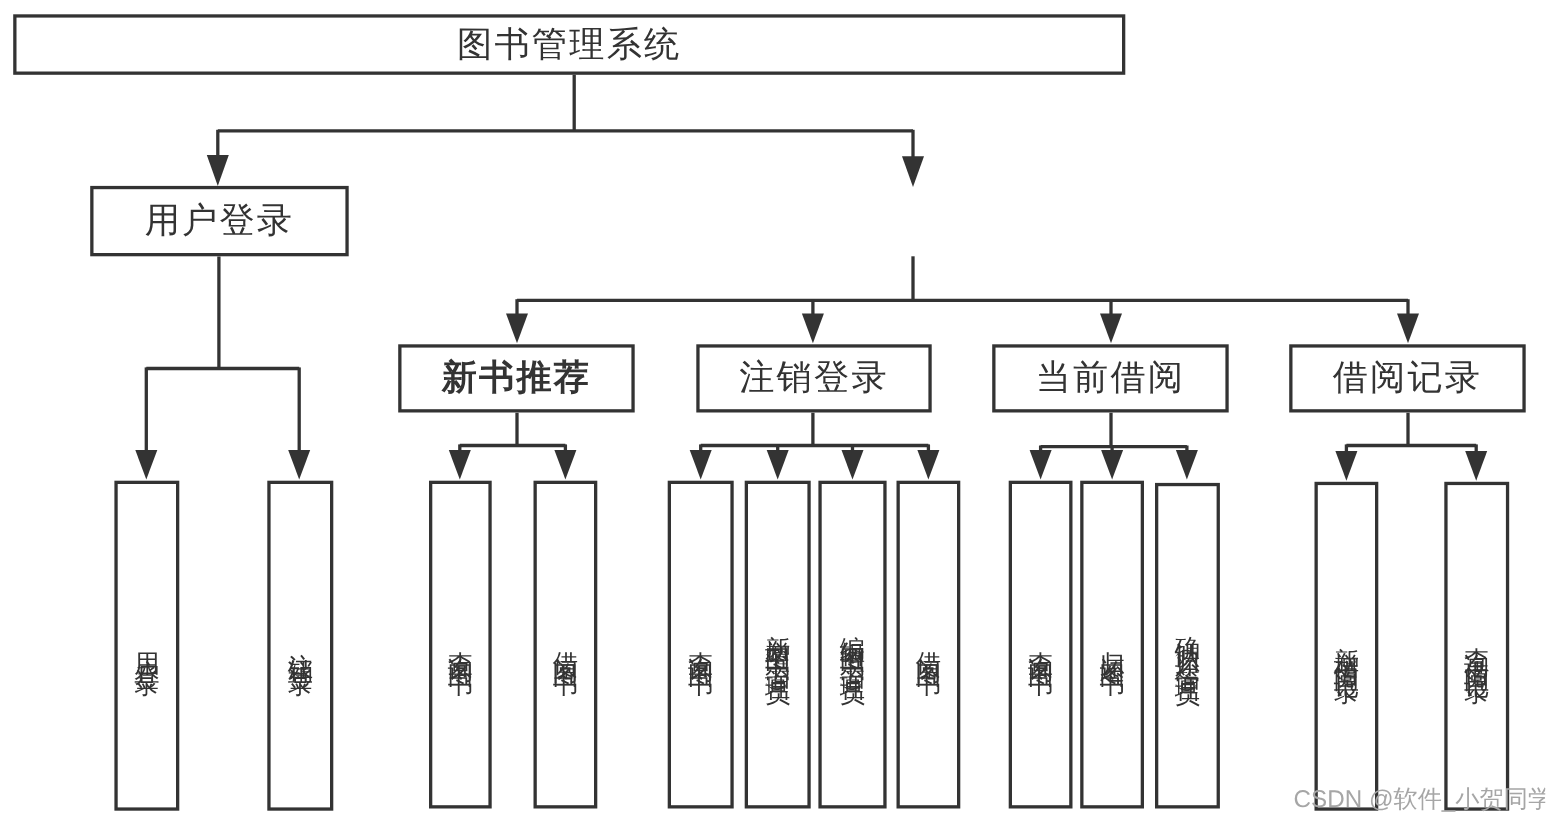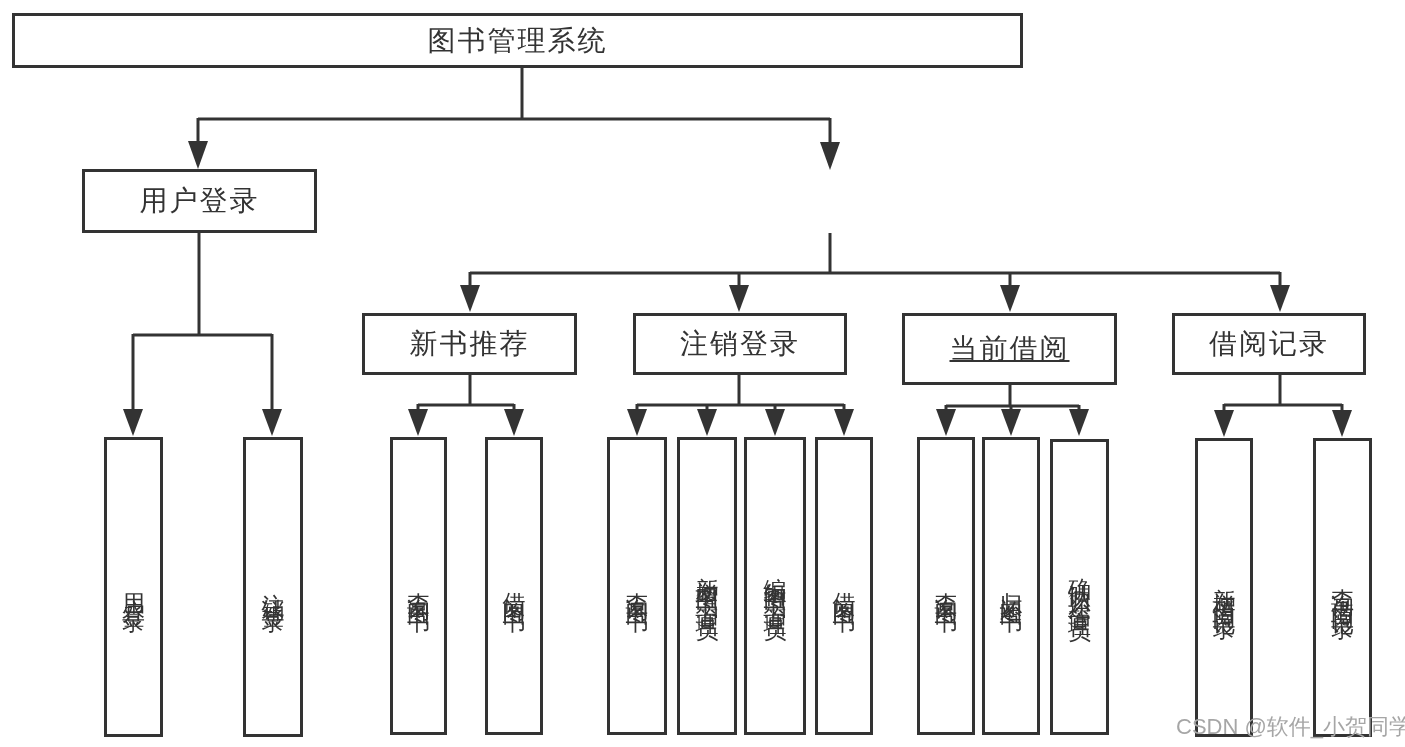--- a/index.html
+++ b/index.html
@@ -16,21 +16,21 @@
     position:absolute;
     box-sizing:border-box;
     background:#ffffff;
     border:3px solid #333333;
     display:flex;
     align-items:center;
     justify-content:center;
     color:#333333;
   }
   .hbox{
-    font-size:28px;
+    font-size:32px;
     letter-spacing:2px;
     white-space:nowrap;
   }
   .vbox{
     writing-mode:vertical-rl;
     text-orientation:mixed;
     font-size:23px;
     letter-spacing:6px;
     line-height:1;
   }
@@ -111,24 +111,24 @@
       <polygon points="1069,409 1089,409 1079,436"></polygon>
       <polygon points="1214,410 1234,410 1224,437"></polygon>
       <polygon points="1332,410 1352,410 1342,437"></polygon>
     </g>
   </svg>
 
   <div class="box hbox" style="left:12px;top:13px;width:1011px;height:55px;">图书管理系统</div>
 
   <div class="box hbox" style="left:82px;top:169px;width:235px;height:64px;">用户登录</div>
 
-  <div class="box hbox" style="left:362px;top:313px;width:215px;height:62px;">新书推荐</div>
+  <div class="box hbox" style="left:362px;top:313px;width:215px;height:62px;font-weight:bold;">新书推荐</div>
   <div class="box hbox" style="left:633px;top:313px;width:214px;height:62px;">注销登录</div>
-  <div class="box hbox" style="left:902px;top:313px;width:215px;height:72px;text-decoration:underline;">当前借阅</div>
-  <div class="box hbox" style="left:1172px;top:313px;width:194px;height:62px;font-family:Liberation Mono, monospace;">借阅记录</div>
+  <div class="box hbox" style="left:902px;top:313px;width:215px;height:62px;">当前借阅</div>
+  <div class="box hbox" style="left:1172px;top:313px;width:215px;height:62px;font-family:Liberation Mono, monospace;">借阅记录</div>
 
   <div class="box vbox" style="left:104px;top:437px;width:59px;height:300px;">用户登录</div>
   <div class="box vbox" style="left:243px;top:437px;width:60px;height:300px;">注销登录</div>
 
   <div class="box vbox" style="left:390px;top:437px;width:57px;height:298px;">查询图书</div>
   <div class="box vbox" style="left:485px;top:437px;width:58px;height:298px;">借阅图书</div>
 
   <div class="box vbox" style="left:607px;top:437px;width:60px;height:298px;">查询图书</div>
   <div class="box vbox" style="left:677px;top:437px;width:60px;height:298px;">新增图书（管理员）</div>
   <div class="box vbox" style="left:744px;top:437px;width:62px;height:298px;">编辑图书（管理员）</div>

